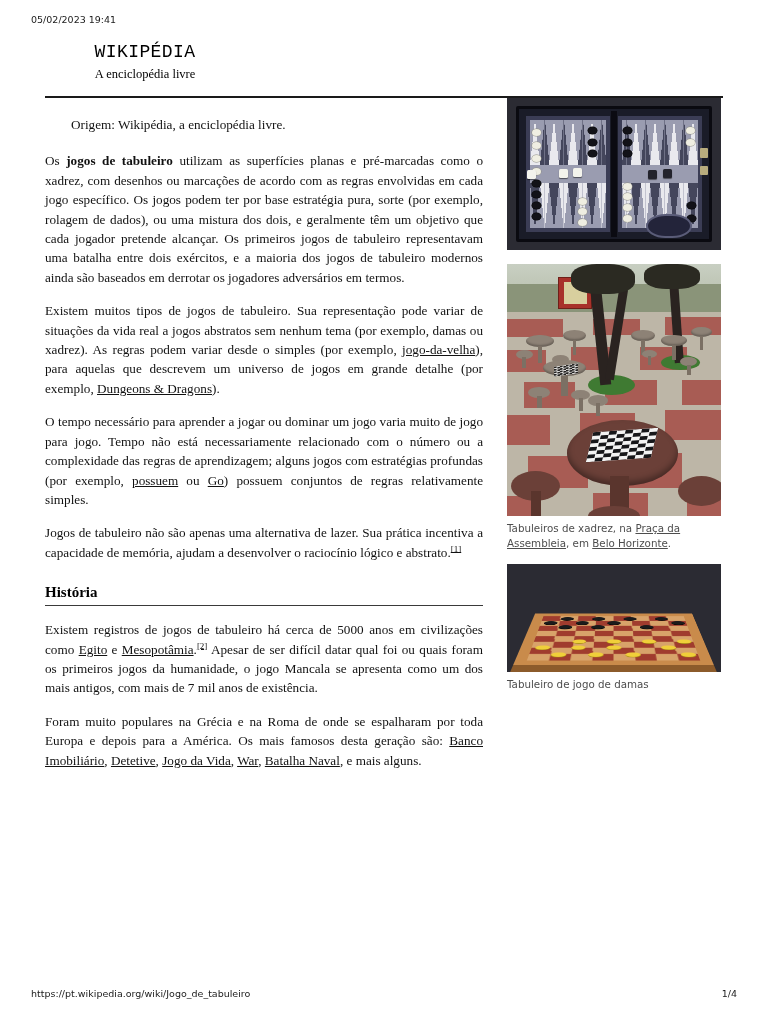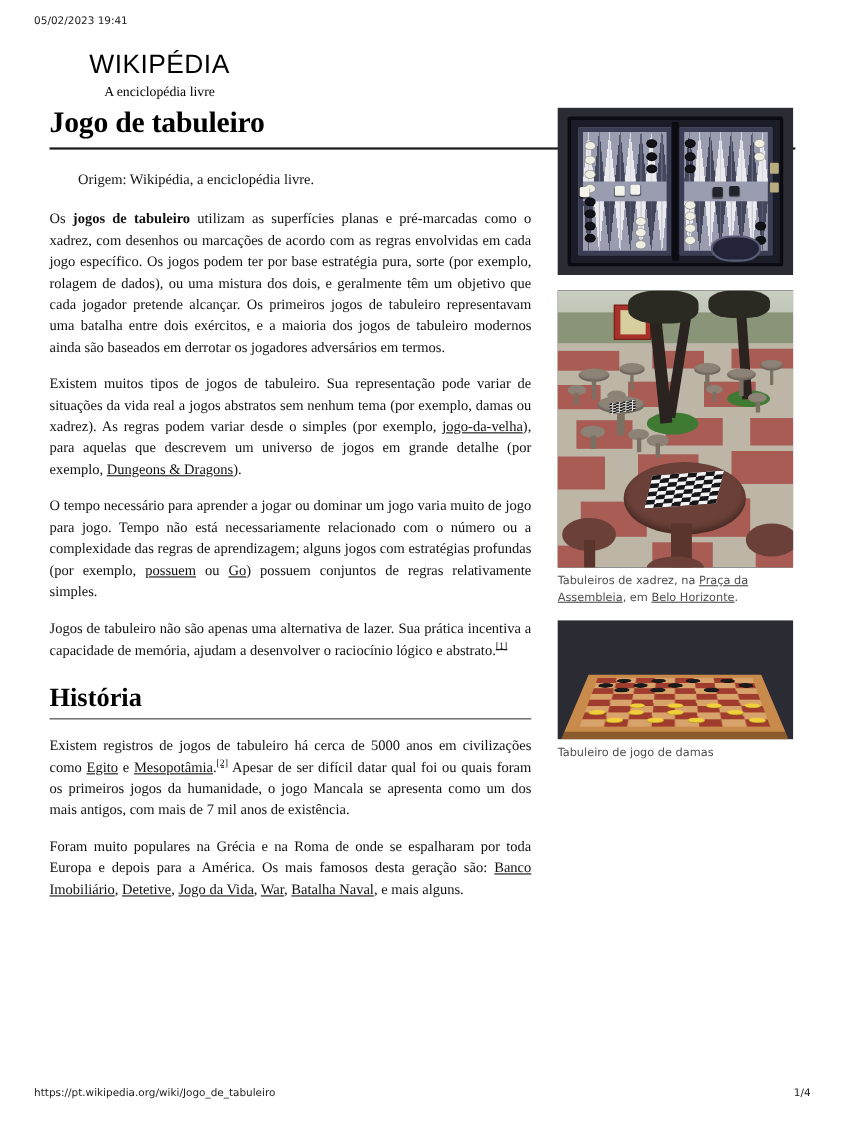--- a/index.html
+++ b/index.html
@@ -48,22 +48,22 @@
 
   
   .wordmark {
     position: absolute;
     left: 45px;
     top: 38px;
     width: 200px;
     text-align: center;
   }
   .wordmark .wm-main {
-    font-family: Liberation Sans, sans-serif;
-    font-size: 34px;
+    font-family: Liberation Mono, monospace;
+    font-size: 25px;
     letter-spacing: 0.4px;
     color: #000;
     line-height: 1;
     font-variant: small-caps;
     text-transform: lowercase;
   }
   .wordmark .wm-sub {
     font-family: "Liberation Serif", serif;
     font-size: 12.5px;
     color: #000;
@@ -121,21 +121,21 @@
   }
   sup.ref {
     font-size: 9px;
     vertical-align: super;
     line-height: 0;
   }
   sup.ref .lnk { text-decoration: underline; }
 
   h2.section {
     font-family: "Liberation Serif", serif;
-    font-size: 24px;
+    font-size: 15px;
     font-weight: bold;
     margin: 22px 0 4px 0;
     padding: 0;
     color: #000;
   }
   .section-rule {
     width: 438px;
     height: 1px;
     background: #3a3a3a;
     margin-bottom: 14px;
@@ -273,21 +273,20 @@
   <div class="print-header">
     <span class="ph-date">05/02/2023 19:41</span>
   </div>
 
   <div class="wordmark">
     <div class="wm-main">WIKIPÉDIA</div>
     <div class="wm-sub">A enciclopédia livre</div>
   </div>
 
   <div class="content">
-    <h1 class="page-title">Jogo de tabuleiro</h1>
     <div class="title-rule"></div>
 
     <div class="textcol">
       <p class="origin">Origem: Wikipédia, a enciclopédia livre.</p>
 
       <p>Os <b>jogos de tabuleiro</b> utilizam as superfícies planas e pré-marcadas como o xadrez, com desenhos ou marcações de acordo com as regras envolvidas em cada jogo específico. Os jogos podem ter por base estratégia pura, sorte (por exemplo, rolagem de dados), ou uma mistura dos dois, e geralmente têm um objetivo que cada jogador pretende alcançar. Os primeiros jogos de tabuleiro representavam uma batalha entre dois exércitos, e a maioria dos jogos de tabuleiro modernos ainda são baseados em derrotar os jogadores adversários em termos.</p>
       <p>Existem muitos tipos de jogos de tabuleiro. Sua representação pode variar de situações da vida real a jogos abstratos sem nenhum tema (por exemplo, damas ou xadrez). As regras podem variar desde o simples (por exemplo, <a class="lnk">jogo-da-velha</a>), para aquelas que descrevem um universo de jogos em grande detalhe (por exemplo, <a class="lnk">Dungeons &amp; Dragons</a>).</p>
       <p>O tempo necessário para aprender a jogar ou dominar um jogo varia muito de jogo para jogo. Tempo não está necessariamente relacionado com o número ou a complexidade das regras de aprendizagem; alguns jogos com estratégias profundas (por exemplo, <a class="lnk">possuem</a> ou <a class="lnk">Go</a>) possuem conjuntos de regras relativamente simples.</p>
       <p>Jogos de tabuleiro não são apenas uma alternativa de lazer. Sua prática incentiva a capacidade de memória, ajudam a desenvolver o raciocínio lógico e abstrato.<sup class="ref"><a class="lnk">[1]</a></sup></p>
 

